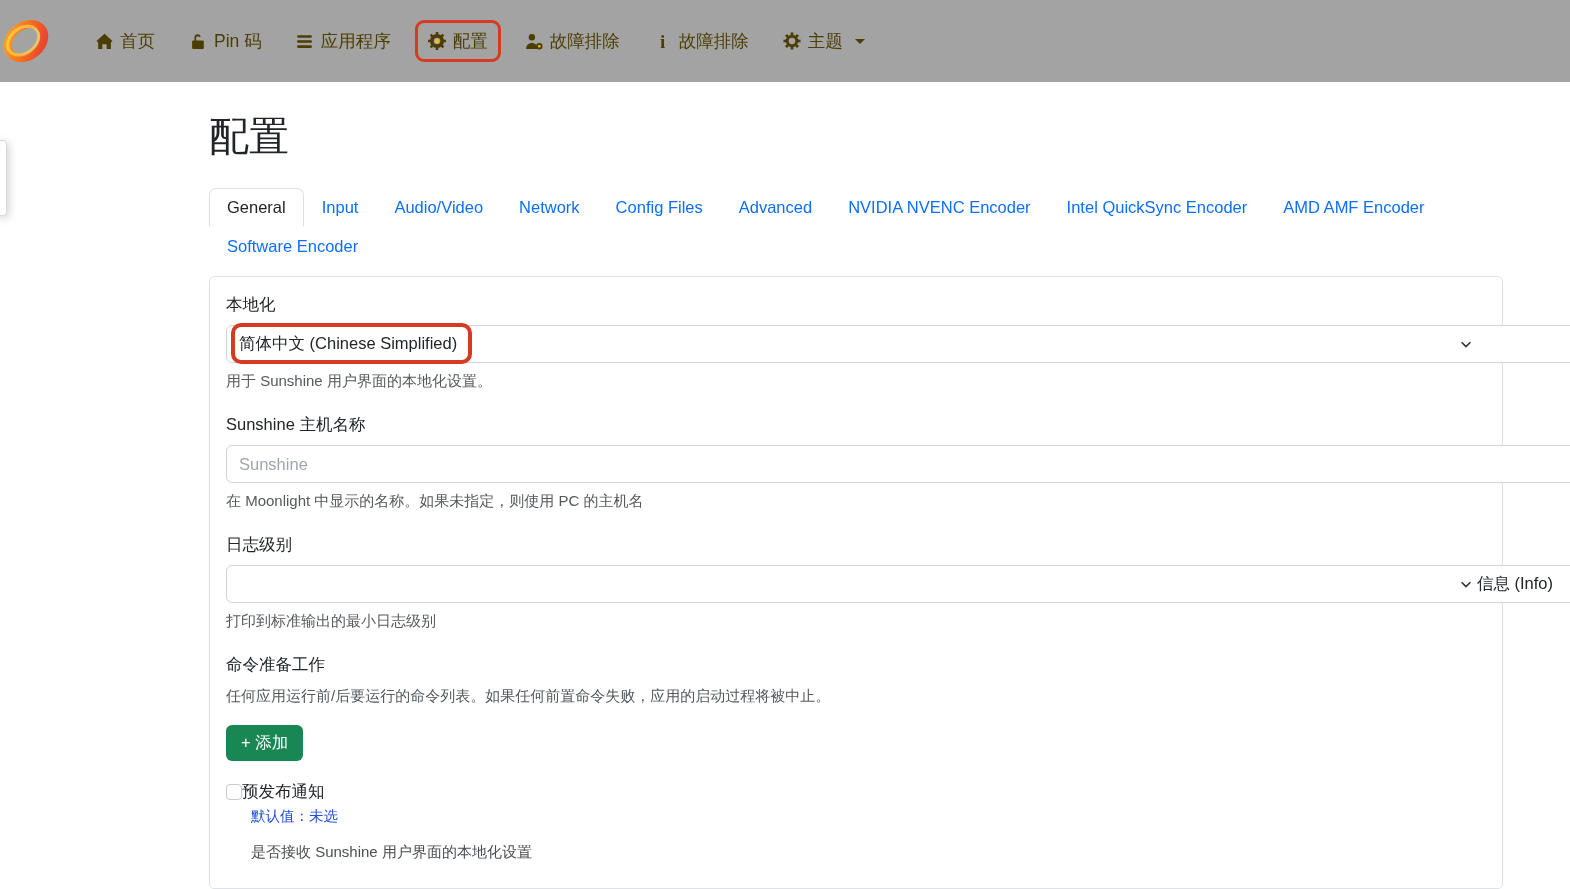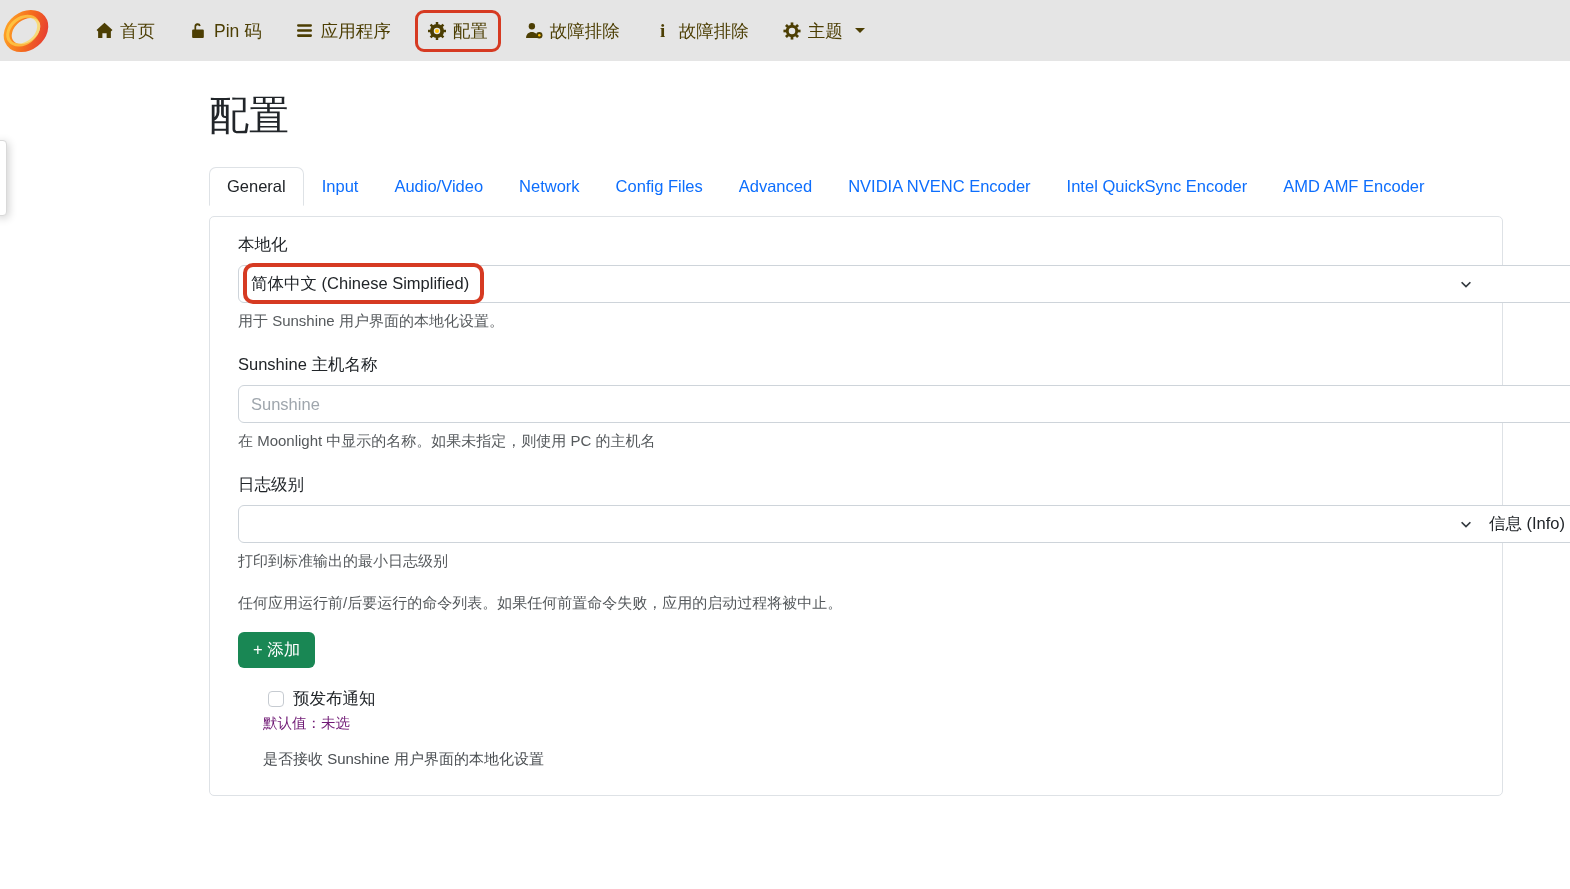--- a/index.html
+++ b/index.html
@@ -5,21 +5,21 @@
   * { margin:0; padding:0; box-sizing:border-box; }
   html,body { background:#fff; }
   body {
     width:1570px; min-height:889px;
     font-family:"Liberation Sans","DejaVu Sans",sans-serif;
     color:#212529; position:relative; overflow-x:hidden;
   }
 
   
   .navbar {
-    height:61px; background:#e5e5e5;
+    height:82px; background:#a3a3a3;
     display:flex; align-items:center;
     padding:0 16px 0 8px;
   }
   .brand { width:56px; height:60px; display:flex; align-items:center; margin-right:18px; }
   .nav-items { display:flex; align-items:center; gap:8px; }
   .nav-item {
     display:flex; align-items:center; gap:7px;
     padding:8px 13px; cursor:pointer;
     color:#4c3e03; font-size:17.5px; white-space:nowrap;
   }
@@ -53,21 +53,21 @@
     color:#0d6efd; text-decoration:none; cursor:pointer;
     border:1px solid transparent; border-radius:7px 7px 0 0;
   }
   .nav-tabs .tab.active {
     color:#212529; background:#fff;
     border-color:#dee2e6 #dee2e6 transparent;
   }
 
   .card {
     border:1px solid #dee2e6; border-radius:5px;
-    padding:17px 16px 26px 28px; margin-top:10px;
+    padding:17px 16px 26px 16px; margin-top:10px;
   }
 
   .form-group { margin-bottom:23px; }
   .form-label { display:block; font-size:16.5px; margin-bottom:9px; color:#212529; }
   .form-help  { font-size:15px; color:#55595c; margin-top:9px; }
 
   .select-wrap { position:relative; }
   .form-select, .form-input {
     width:1364px; height:38px;
     border:1px solid #ced4da; border-radius:6px;
@@ -83,29 +83,29 @@
     position:absolute; left:5px; top:-2px; height:41px; width:241px;
     border:4px solid #d63a22; border-radius:10px; pointer-events:none;
   }
 
   .btn { border:none; cursor:pointer; font-family:inherit; }
   .btn-add {
     background:#198754; color:#fff; font-size:16.5px;
     padding:7px 15px; border-radius:6px;
   }
 
-  .check-row { display:flex; align-items:flex-start; gap:9px; margin-top:2px;margin-left:30px; }
+  .check-row { display:flex; align-items:flex-start; gap:0; margin-top:2px; }
   .checkbox {
     appearance:none; -webkit-appearance:none;
     width:16px; height:16px; margin-top:3px;
     border:1px solid #c6cbd1; border-radius:4px; background:#fff; cursor:pointer;
   }
   .check-label { font-size:16.5px; color:#212529; cursor:pointer; }
   .check-sub { margin-left:25px; }
-  .default-note { font-size:14.5px; color:#701a75; margin-top:4px; }
+  .default-note { font-size:14.5px; color:#1d4ed8; margin-top:4px; }
   .check-help { font-size:15px; color:#4a4e52; margin-top:17px; }
 </style>
 </head>
 <body>
 
 <header class="navbar">
   <div class="brand">
     <svg width="62" height="60" viewBox="0 0 62 60" style="margin-left:-10px">
       <defs>
         <linearGradient id="lg" x1="0" y1="0" x2="1" y2="1">
@@ -220,20 +220,21 @@
   <nav class="nav-tabs">
     <a class="tab active">General</a>
     <a class="tab">Input</a>
     <a class="tab">Audio/Video</a>
     <a class="tab">Network</a>
     <a class="tab">Config Files</a>
     <a class="tab">Advanced</a>
     <a class="tab">NVIDIA NVENC Encoder</a>
     <a class="tab">Intel QuickSync Encoder</a>
     <a class="tab">AMD AMF Encoder</a>
+    <a class="tab">Software Encoder</a>
   </nav>
 
   <section class="card">
 
     <div class="form-group">
       <label class="form-label">本地化</label>
       <div class="select-wrap">
         <div class="form-select" style="display:flex;align-items:center;">
           <span>简体中文 (Chinese Simplified)</span>
         </div>
@@ -262,20 +263,21 @@
         <span class="select-chevron">
           <svg width="14" height="14" viewBox="0 0 16 16" fill="none" stroke="#343a40" stroke-width="2">
               <polyline points="3,6 8,11 13,6"></polyline>
             </svg>
         </span>
       </div>
       <div class="form-help">打印到标准输出的最小日志级别</div>
     </div>
 
     <div class="form-group" style="margin-bottom:20px;">
+      <label class="form-label" style="margin-bottom:11px;">命令准备工作</label>
       <div class="form-help" style="margin-top:0;">任何应用运行前/后要运行的命令列表。如果任何前置命令失败，应用的启动过程将被中止。</div>
       <button class="btn btn-add" style="margin-top:19px;">+ 添加</button>
     </div>
 
     <div>
       <div class="check-row">
         <input type="checkbox" class="checkbox" style="">
         <label class="check-label">预发布通知</label>
       </div>
       <div class="check-sub">

